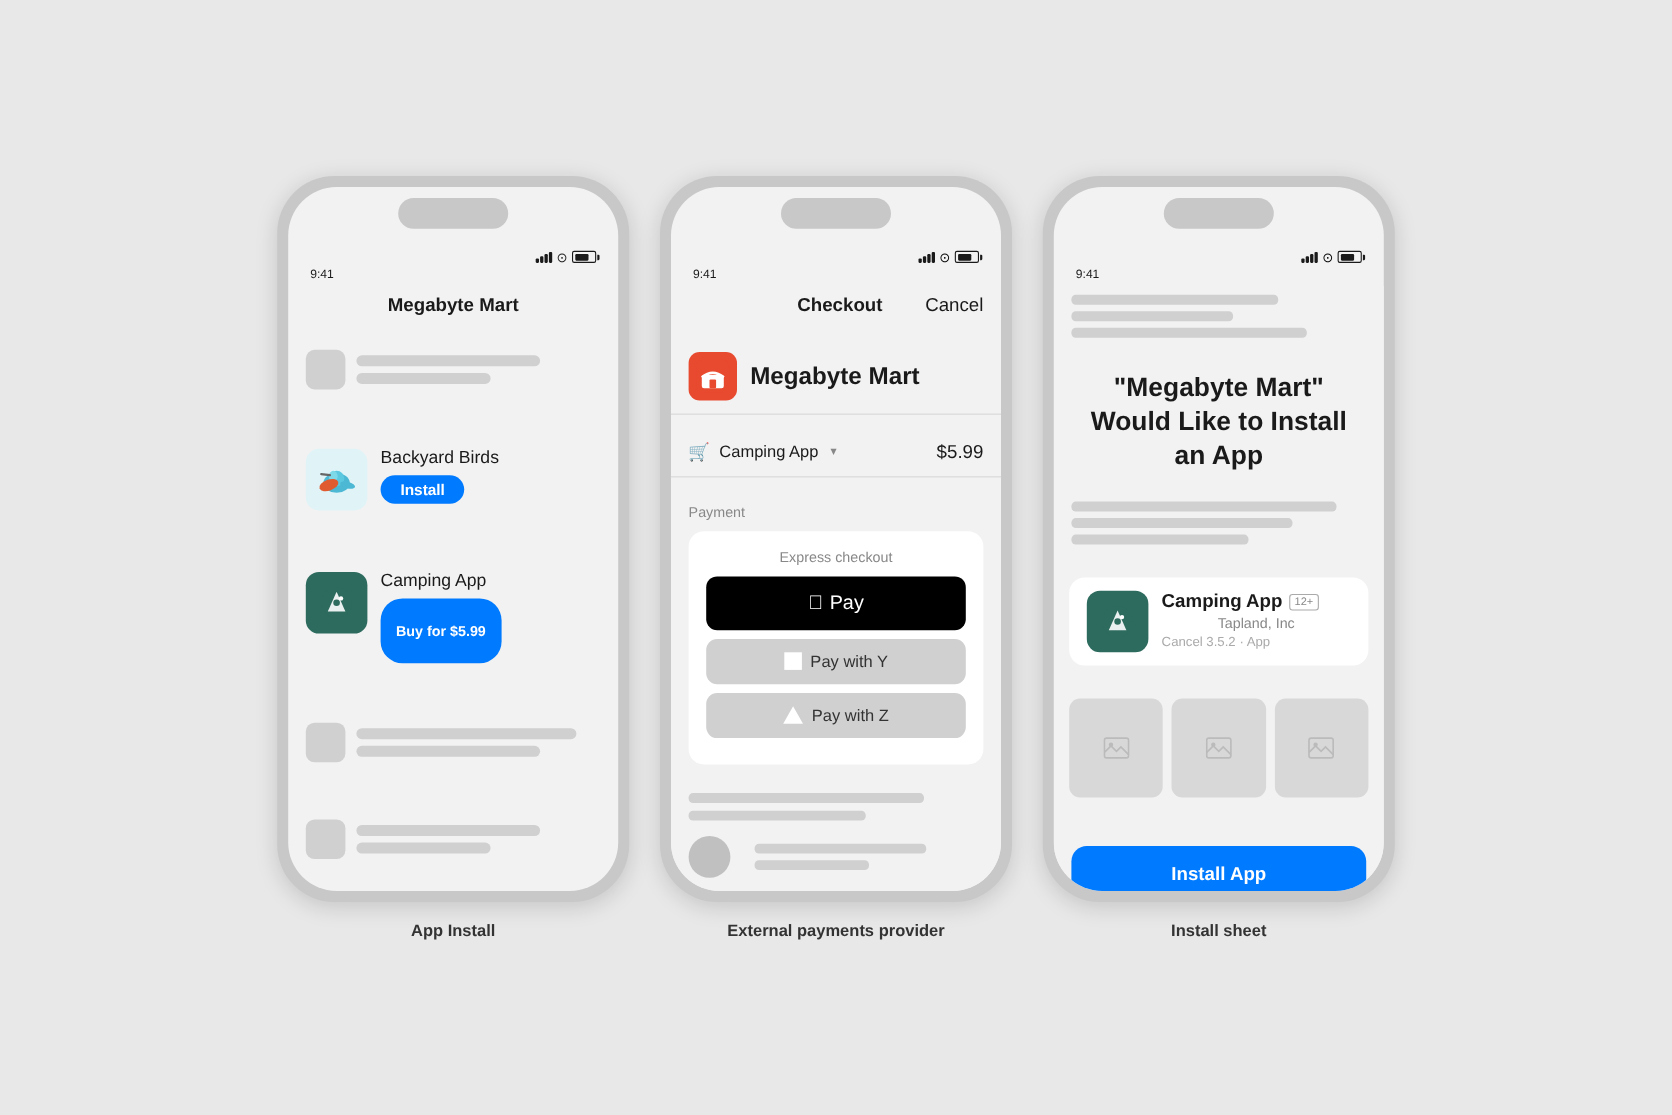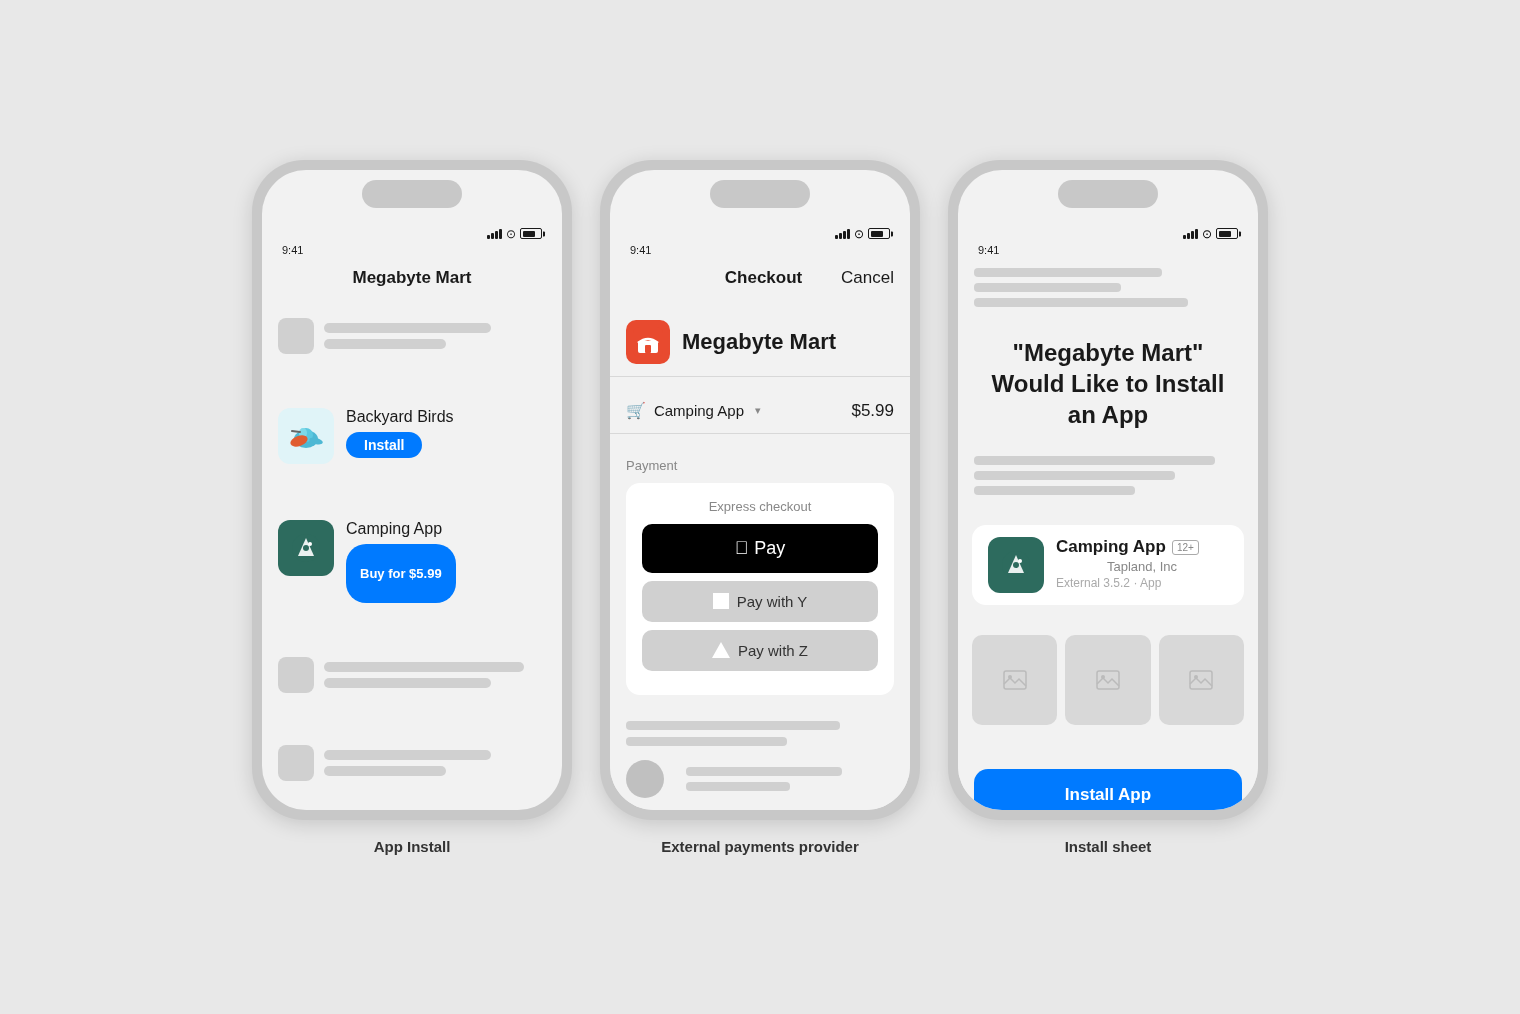--- a/index.html
+++ b/index.html
@@ -776,21 +776,21 @@
                 <circle cx="18" cy="18" r="3" fill="#2d6b5e"></circle>
                 <circle cx="22" cy="14" r="2" fill="white"></circle>
               </svg>
             </div>
             <div class="install-app-info">
               <div class="install-app-name-row">
                 <span class="install-app-name">Camping App</span>
                 <span class="age-badge">12+</span>
               </div>
               <div class="install-app-dev">Tapland, Inc</div>
-              <div class="install-app-version">External 3.5.2 · App</div>
+              <div class="install-app-version">Cancel 3.5.2 · App</div>
             </div>
           </div>
 
           <div class="screenshots-row">
             <div class="screenshot-ph">
               <svg width="24" height="20" viewBox="0 0 24 20">
                   <rect x="1" y="1" width="22" height="18" rx="2" fill="none" stroke="#bbb" stroke-width="1.5"></rect>
                   <path d="M1 14 l6-6 5 5 4-4 7 7" stroke="#bbb" stroke-width="1.5" fill="none"></path>
                   <circle cx="7" cy="7" r="2" fill="#bbb"></circle>
                 </svg>

